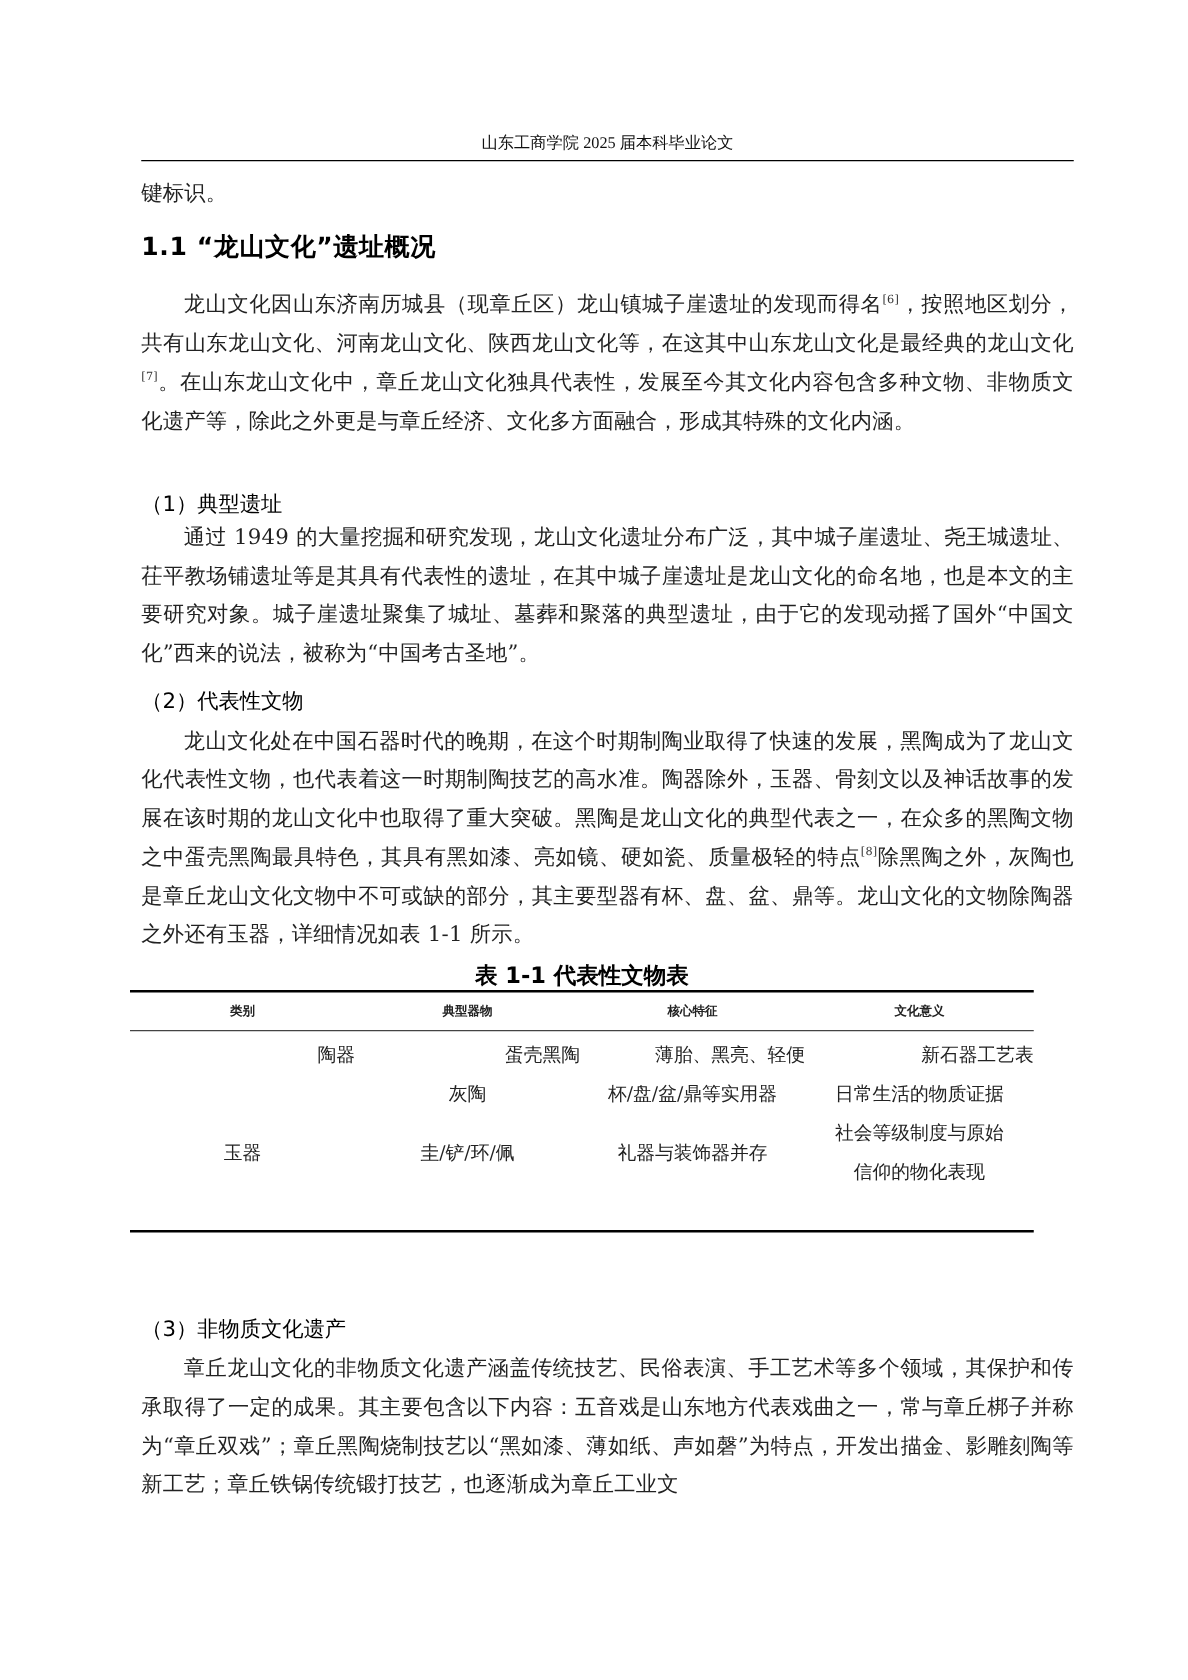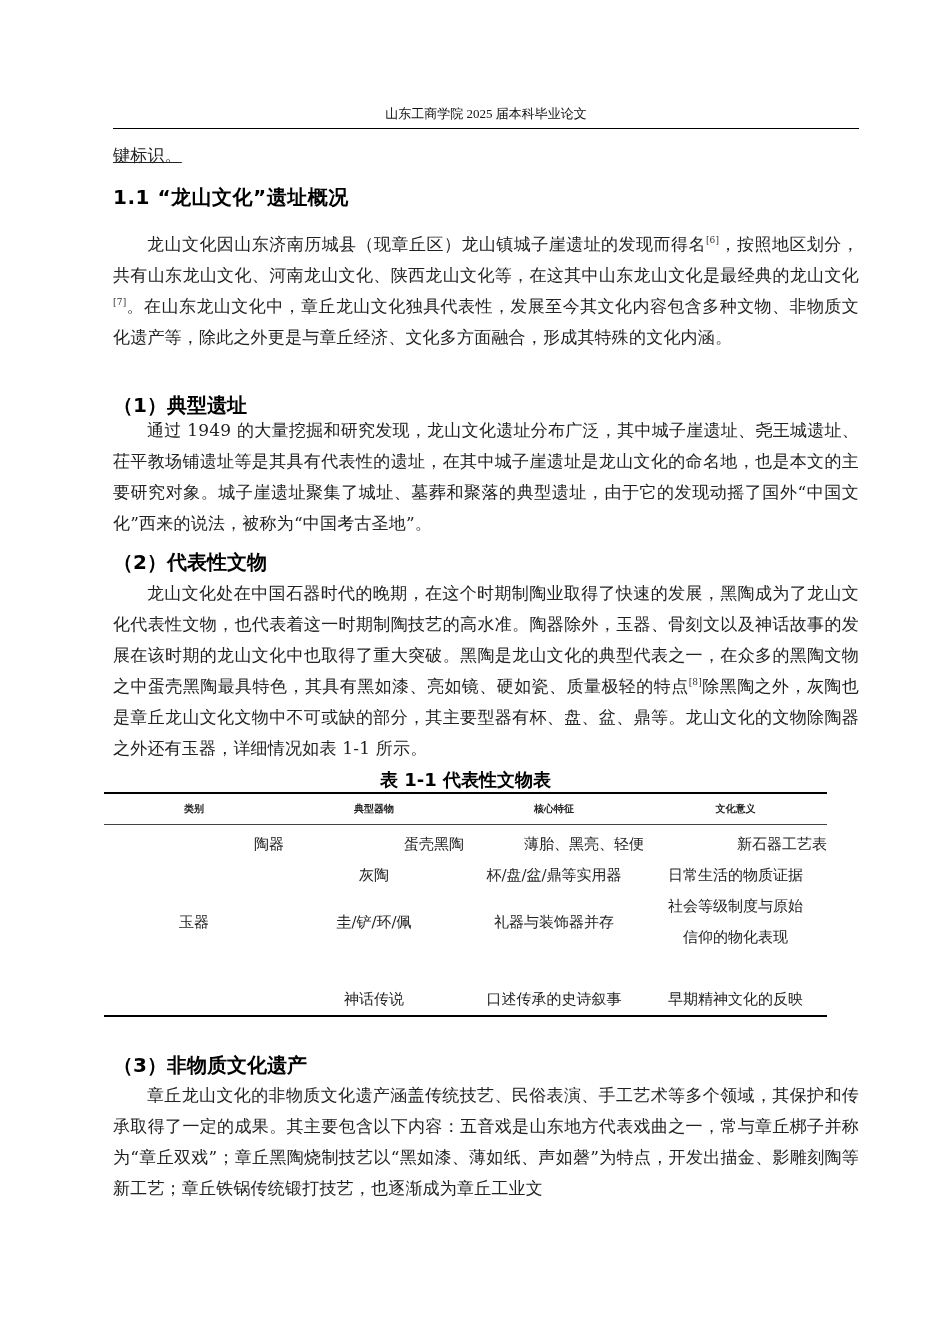--- a/index.html
+++ b/index.html
@@ -61,22 +61,22 @@
       left: 113px;
       top: 184px;
       font-size: 20px;
       font-weight: bold;
       font-family: "DejaVu Sans", "Liberation Sans", sans-serif;
       letter-spacing: 0.5px;
     }
     .sub-title {
       position: absolute;
       left: 113px;
-      font-size: 20px;
-      font-weight: bold;
+      font-size: 17px;
+      font-weight: normal;
       font-family: "DejaVu Sans", "Liberation Sans", sans-serif;
     }
     .table-caption {
       position: absolute;
       left: 104px;
       width: 723px;
       top: 768px;
       text-align: center;
       font-size: 18px;
       font-weight: bold;
@@ -124,21 +124,21 @@
     .row-tall td { height: 62px; line-height: 31px; }
     .row-gap td { height: 31px; }
     .row-first td { padding-top: 4px; text-align: right; }
   </style>
 </head>
 <body>
 
 <div class="page-header">山东工商学院 2025 届本科毕业论文</div>
 <div class="header-rule"></div>
 
-<div class="body-text" style="top:140px;text-decoration:underline;">
+<div class="body-text" style="top:140px;">
   <p class="para noindent">键标识。</p>
 </div>
 
 <div class="section-title">
   <span>1.1</span>
   <span>“龙山文化”遗址概况</span>
 </div>
 
 <div class="body-text" style="top:229px;">
   <p class="para"><span>龙山文化因山东济南历城县（现章丘区）龙山镇城子崖遗址的发现而得名</span><sup class="cite">[6]</sup><span>，按照地区划分，共有山东龙山文化、河南龙山文化、陕西龙山文化等，在这其中山东龙山文化是最经典的龙山文化</span><sup class="cite">[7]</sup><span>。在山东龙山文化中，章丘龙山文化独具代表性，发展至今其文化内容包含多种文物、非物质文化遗产等，除此之外更是与章丘经济、文化多方面融合，形成其特殊的文化内涵。</span></p>
@@ -183,25 +183,19 @@
       <td class="col1">圭/铲/环/佩</td>
       <td class="col2">礼器与装饰器并存</td>
       <td class="col3">
         <div>社会等级制度与原始</div>
         <div>信仰的物化表现</div>
       </td>
     </tr>
     <tr class="row-gap">
       <td colspan="4"></td>
     </tr>
-    <tr>
-      <td class="col0"></td>
-      <td class="col1">神话传说</td>
-      <td class="col2">口述传承的史诗叙事</td>
-      <td class="col3">早期精神文化的反映</td>
-    </tr>
   </tbody>
 </table>
 
 <div class="sub-title" style="top:1052px;">（3）非物质文化遗产</div>
 <div class="body-text" style="top:1080px;">
   <p class="para">章丘龙山文化的非物质文化遗产涵盖传统技艺、民俗表演、手工艺术等多个领域，其保护和传承取得了一定的成果。其主要包含以下内容：五音戏是山东地方代表戏曲之一，常与章丘梆子并称为“章丘双戏”；章丘黑陶烧制技艺以“黑如漆、薄如纸、声如磬”为特点，开发出描金、影雕刻陶等新工艺；章丘铁锅传统锻打技艺，也逐渐成为章丘工业文</p>
 </div>
 
 </body></html>

